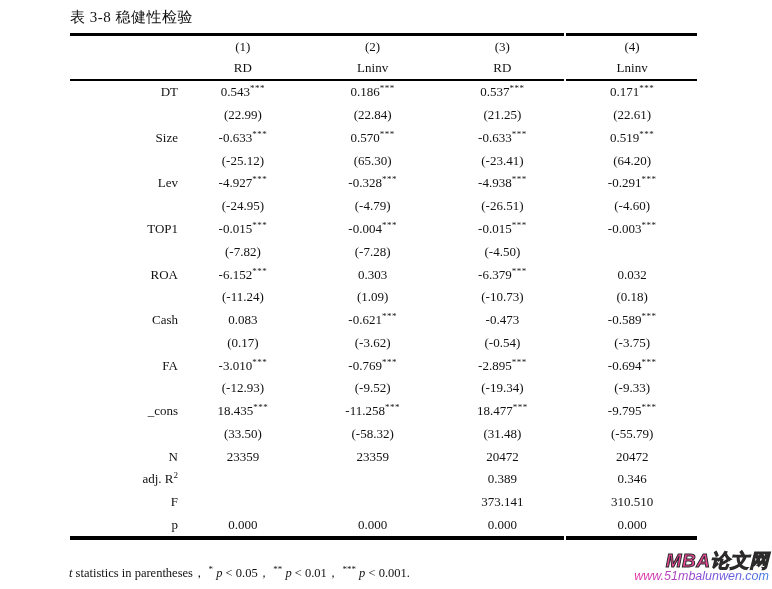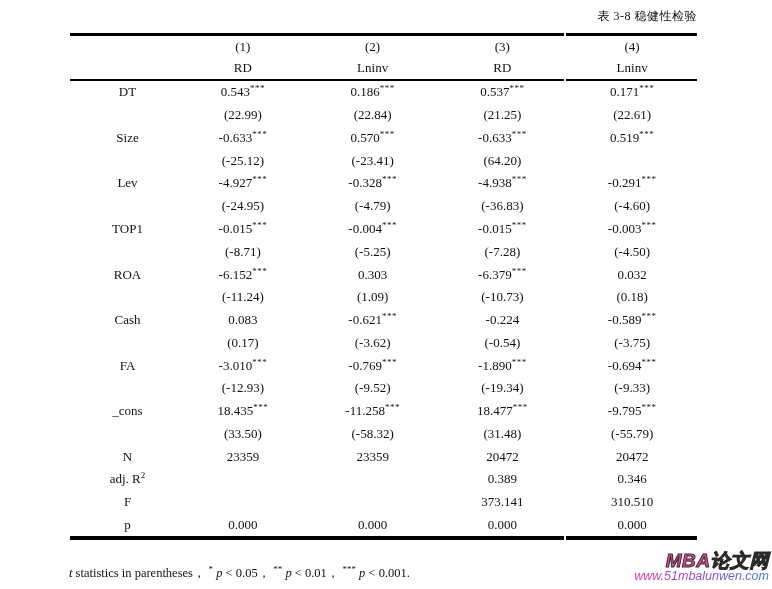--- a/index.html
+++ b/index.html
@@ -5,36 +5,36 @@
   html, body { margin: 0; padding: 0; background: #ffffff; }
   body {
     width: 772px; height: 589px; position: relative; overflow: hidden;
     font-family: "Liberation Serif", "DejaVu Serif", serif;
     color: #111111;
   }
   .page { position: absolute; inset: 0; }
 
   .doc-title {
     position: absolute; left: 70px; top: 8px; width: 627px;
-    text-align: right; font-size: 12px; letter-spacing: 0.5px;
+    text-align: left; font-size: 15px; letter-spacing: 0.5px;
   }
 
   .table-wrap { position: absolute; left: 70px; top: 33px; width: 627px; }
 
   .rule { position: relative; background: #000; }
   .rule-top { height: 3px; }
   .rule-mid { height: 2px; }
   .rule-bottom { height: 4px; }
   
   .rule::after { content: ""; position: absolute; left: 494px; top: 0; bottom: 0; width: 2px; background: #fff; }
 
   .hrow, .row { display: flex; align-items: center; }
   .hrow { height: 21.5px; font-size: 13px; }
   .row { height: 22.78px; font-size: 13px; }
-  .c0 { width: 108px; padding-left: 7px; box-sizing: border-box; text-align: center; }
+  .c0 { width: 108px; padding-left: 7px; box-sizing: border-box; text-align: right; }
   .c  { width: 129.75px; text-align: center; }
 
   sup { font-size: 9px; line-height: 0; }
   sup.stars { letter-spacing: 0.5px; }
 
   .footnote {
     position: absolute; left: 69px; top: 565px; width: 560px;
     font-size: 12.5px; white-space: nowrap;
   }
   .footnote i { font-style: italic; }
@@ -101,48 +101,48 @@
         <div class="row">
           <div class="c0"><span>Size</span><sup></sup></div>
           <div class="c"><span>-0.633</span><sup class="stars">***</sup></div>
           <div class="c"><span>0.570</span><sup class="stars">***</sup></div>
           <div class="c"><span>-0.633</span><sup class="stars">***</sup></div>
           <div class="c"><span>0.519</span><sup class="stars">***</sup></div>
         </div>
         <div class="row">
           <div class="c0"><span></span><sup></sup></div>
           <div class="c"><span>(-25.12)</span><sup class="stars"></sup></div>
+          <div class="c"><span>(65.30)</span><sup class="stars"></sup></div>
           <div class="c"><span>(-23.41)</span><sup class="stars"></sup></div>
           <div class="c"><span>(64.20)</span><sup class="stars"></sup></div>
         </div>
         <div class="row">
           <div class="c0"><span>Lev</span><sup></sup></div>
           <div class="c"><span>-4.927</span><sup class="stars">***</sup></div>
           <div class="c"><span>-0.328</span><sup class="stars">***</sup></div>
           <div class="c"><span>-4.938</span><sup class="stars">***</sup></div>
           <div class="c"><span>-0.291</span><sup class="stars">***</sup></div>
         </div>
         <div class="row">
           <div class="c0"><span></span><sup></sup></div>
           <div class="c"><span>(-24.95)</span><sup class="stars"></sup></div>
           <div class="c"><span>(-4.79)</span><sup class="stars"></sup></div>
-          <div class="c"><span>(-36.83)</span><sup class="stars"></sup></div>
+          <div class="c"><span>(-26.51)</span><sup class="stars"></sup></div>
           <div class="c"><span>(-4.60)</span><sup class="stars"></sup></div>
         </div>
         <div class="row">
           <div class="c0"><span>TOP1</span><sup></sup></div>
           <div class="c"><span>-0.015</span><sup class="stars">***</sup></div>
           <div class="c"><span>-0.004</span><sup class="stars">***</sup></div>
           <div class="c"><span>-0.015</span><sup class="stars">***</sup></div>
           <div class="c"><span>-0.003</span><sup class="stars">***</sup></div>
         </div>
         <div class="row">
           <div class="c0"><span></span><sup></sup></div>
-          <div class="c"><span>(-8.71)</span><sup class="stars"></sup></div>
-          <div class="c"><span>(-5.25)</span><sup class="stars"></sup></div>
+          <div class="c"><span>(-7.82)</span><sup class="stars"></sup></div>
           <div class="c"><span>(-7.28)</span><sup class="stars"></sup></div>
           <div class="c"><span>(-4.50)</span><sup class="stars"></sup></div>
         </div>
         <div class="row">
           <div class="c0"><span>ROA</span><sup></sup></div>
           <div class="c"><span>-6.152</span><sup class="stars">***</sup></div>
           <div class="c"><span>0.303</span><sup class="stars"></sup></div>
           <div class="c"><span>-6.379</span><sup class="stars">***</sup></div>
           <div class="c"><span>0.032</span><sup class="stars"></sup></div>
         </div>
@@ -150,35 +150,35 @@
           <div class="c0"><span></span><sup></sup></div>
           <div class="c"><span>(-11.24)</span><sup class="stars"></sup></div>
           <div class="c"><span>(1.09)</span><sup class="stars"></sup></div>
           <div class="c"><span>(-10.73)</span><sup class="stars"></sup></div>
           <div class="c"><span>(0.18)</span><sup class="stars"></sup></div>
         </div>
         <div class="row">
           <div class="c0"><span>Cash</span><sup></sup></div>
           <div class="c"><span>0.083</span><sup class="stars"></sup></div>
           <div class="c"><span>-0.621</span><sup class="stars">***</sup></div>
-          <div class="c"><span>-0.224</span><sup class="stars"></sup></div>
+          <div class="c"><span>-0.473</span><sup class="stars"></sup></div>
           <div class="c"><span>-0.589</span><sup class="stars">***</sup></div>
         </div>
         <div class="row">
           <div class="c0"><span></span><sup></sup></div>
           <div class="c"><span>(0.17)</span><sup class="stars"></sup></div>
           <div class="c"><span>(-3.62)</span><sup class="stars"></sup></div>
           <div class="c"><span>(-0.54)</span><sup class="stars"></sup></div>
           <div class="c"><span>(-3.75)</span><sup class="stars"></sup></div>
         </div>
         <div class="row">
           <div class="c0"><span>FA</span><sup></sup></div>
           <div class="c"><span>-3.010</span><sup class="stars">***</sup></div>
           <div class="c"><span>-0.769</span><sup class="stars">***</sup></div>
-          <div class="c"><span>-1.890</span><sup class="stars">***</sup></div>
+          <div class="c"><span>-2.895</span><sup class="stars">***</sup></div>
           <div class="c"><span>-0.694</span><sup class="stars">***</sup></div>
         </div>
         <div class="row">
           <div class="c0"><span></span><sup></sup></div>
           <div class="c"><span>(-12.93)</span><sup class="stars"></sup></div>
           <div class="c"><span>(-9.52)</span><sup class="stars"></sup></div>
           <div class="c"><span>(-19.34)</span><sup class="stars"></sup></div>
           <div class="c"><span>(-9.33)</span><sup class="stars"></sup></div>
         </div>
         <div class="row">

